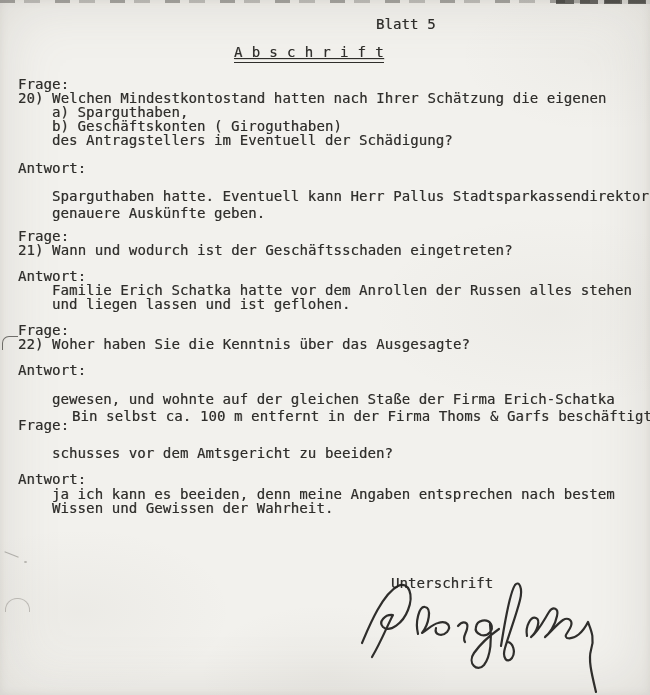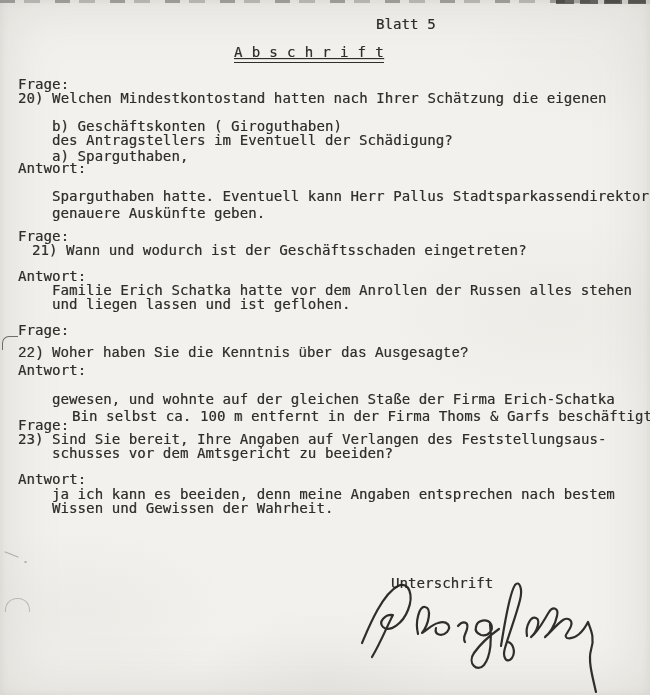--- a/index.html
+++ b/index.html
@@ -74,44 +74,43 @@
 
   <div class="scan-strip"></div>
   <div class="scan-strip2"></div>
 
   <div class="tw" style="left:376px;top:17px;">Blatt 5</div>
 
   <div class="tw heading" style="left:234px;top:45px;letter-spacing:0.4px;text-decoration:underline;">A b s c h r i f t</div>
 
   <div class="tw" style="left:18px;top:77px;">Frage:</div>
   <div class="tw" style="left:18px;top:91px;">20) Welchen Mindestkontostand hatten nach Ihrer Schätzung die eigenen</div>
-  <div class="tw" style="left:52px;top:105px;margin-top:44px;">a) Sparguthaben,</div>
+  <div class="tw" style="left:52px;top:105px;">a) Sparguthaben,</div>
   <div class="tw" style="left:52px;top:119px;">b) Geschäftskonten ( Giroguthaben)</div>
   <div class="tw" style="left:52px;top:133px;">des Antragstellers im Eventuell der Schädigung?</div>
 
   <div class="tw" style="left:18px;top:161px;">Antwort:</div>
   <div class="tw" style="left:52px;top:189px;">Sparguthaben hatte. Eventuell kann Herr Pallus Stadtsparkassendirektor</div>
   <div class="tw" style="left:52px;top:206px;">genauere Auskünfte geben.</div>
 
   <div class="tw" style="left:18px;top:229px;">Frage:</div>
-  <div class="tw" style="left:18px;top:243px;margin-left:14px;">21) Wann und wodurch ist der Geschäftsschaden eingetreten?</div>
+  <div class="tw" style="left:18px;top:243px;">21) Wann und wodurch ist der Geschäftsschaden eingetreten?</div>
 
   <div class="tw" style="left:18px;top:269px;">Antwort:</div>
   <div class="tw" style="left:52px;top:297px;">und liegen lassen und ist geflohen.</div>
   <div class="tw" style="left:52px;top:283px;">Familie Erich Schatka hatte vor dem Anrollen der Russen alles stehen</div>
 
   <div class="tw" style="left:18px;top:323px;">Frage:</div>
-  <div class="tw" style="left:18px;top:346px;font-family:Liberation Mono, monospace;">22) Woher haben Sie die Kenntnis über das Ausgesagte?</div>
+  <div class="tw" style="left:18px;top:337px;">22) Woher haben Sie die Kenntnis über das Ausgesagte?</div>
 
   <div class="tw" style="left:18px;top:363px;">Antwort:</div>
   <div class="tw" style="left:72px;top:378px;margin-top:31px;">Bin selbst ca. 100 m entfernt in der Firma Thoms &amp; Garfs beschäftigt</div>
   <div class="tw" style="left:52px;top:392px;">gewesen, und wohnte auf der gleichen Staße der Firma Erich-Schatka</div>
 
   <div class="tw" style="left:18px;top:418px;">Frage:</div>
-  <div class="tw" style="left:18px;top:432px;">23) Sind Sie bereit, Ihre Angaben auf Verlangen des Feststellungsaus-</div>
   <div class="tw" style="left:52px;top:446px;">schusses vor dem Amtsgericht zu beeiden?</div>
 
   <div class="tw" style="left:18px;top:472px;">Antwort:</div>
   <div class="tw" style="left:52px;top:487px;">ja ich kann es beeiden, denn meine Angaben entsprechen nach bestem</div>
   <div class="tw" style="left:52px;top:501px;">Wissen und Gewissen der Wahrheit.</div>
 
   <div class="tw" style="left:391px;top:576px;">Unterschrift</div>
 
   <svg class="signature-svg" width="250" height="115" viewBox="0 0 250 115" aria-label="signature">
 

